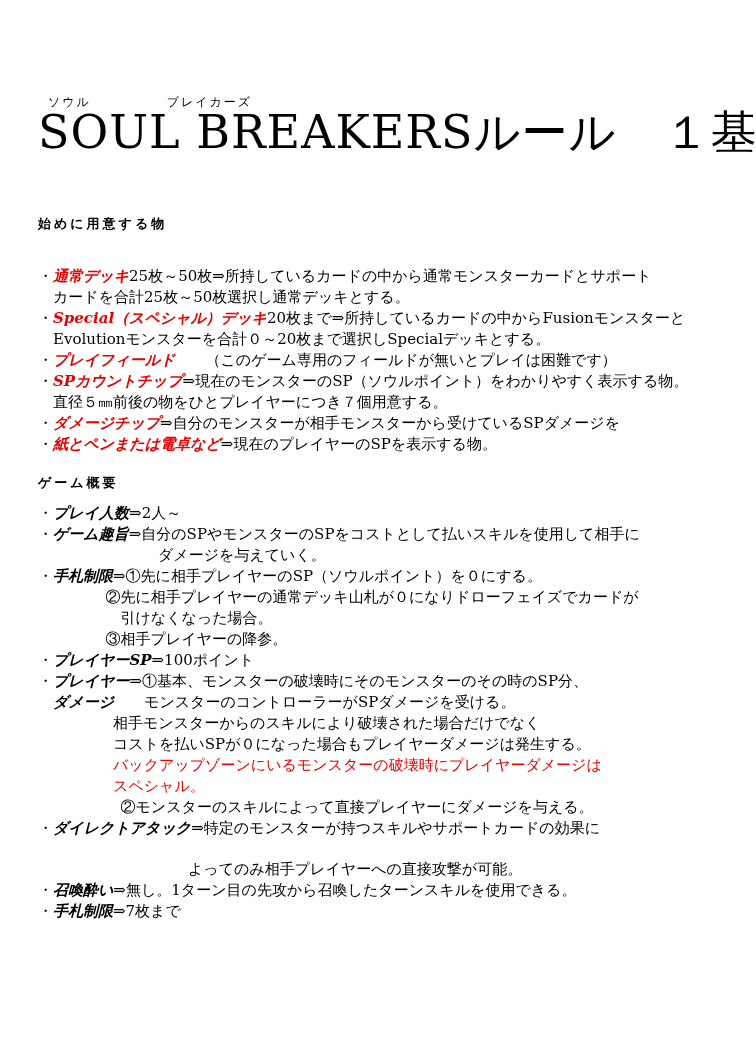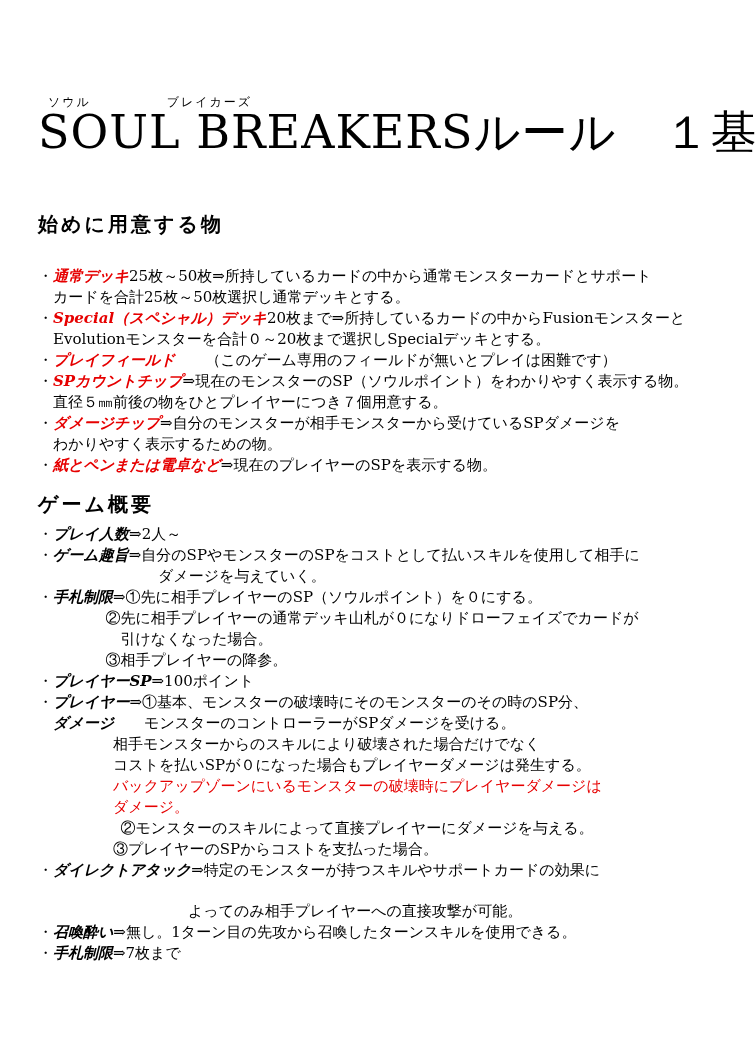--- a/index.html
+++ b/index.html
@@ -25,21 +25,21 @@
     font-size:12px;line-height:16px;height:16px;
     letter-spacing:2px;white-space:nowrap;
   }
   .fg-soul{margin-left:10px;}
   .fg-breakers{margin-left:70px;}
   .title{
     margin:0;font-size:46px;line-height:44px;font-weight:normal;
     letter-spacing:1px;white-space:nowrap;
   }
   .section-heading{
-    font-size:20px;line-height:28px;font-weight:bold;
+    font-size:13px;line-height:28px;font-weight:bold;
     letter-spacing:3px;margin:0;
   }
   .sec-0 .section-heading{margin-top:56px;margin-bottom:28px;}
   .sec-1 .section-heading{margin-top:14px;margin-bottom:6px;}
   .lines{font-size:15px;}
   .line{
     line-height:21px;min-height:21px;white-space:pre;
   }
   .run{display:inline;}
   .run-rb{color:var(--red);font-weight:bold;font-style:italic;}
@@ -61,43 +61,41 @@
         <h2 class="section-heading">始めに用意する物</h2>
         <div class="lines">
           <div class="line" style="padding-left: 0px;"><span class="run run-n">・</span><span class="run run-rb">通常デッキ</span><span class="run run-n">25枚～50枚⇒所持しているカードの中から通常モンスターカードとサポート</span></div>
           <div class="line" style="padding-left: 15px;"><span class="run run-n">カードを合計25枚～50枚選択し通常デッキとする。</span></div>
           <div class="line" style="padding-left: 0px;"><span class="run run-n">・</span><span class="run run-rb">Special（スペシャル）デッキ</span><span class="run run-n">20枚まで⇒所持しているカードの中からFusionモンスターと</span></div>
           <div class="line" style="padding-left: 15px;"><span class="run run-n">Evolutionモンスターを合計０～20枚まで選択しSpecialデッキとする。</span></div>
           <div class="line" style="padding-left: 0px;"><span class="run run-n">・</span><span class="run run-rb">プレイフィールド</span><span class="run run-n">　　（このゲーム専用のフィールドが無いとプレイは困難です）</span></div>
           <div class="line" style="padding-left: 0px;"><span class="run run-n">・</span><span class="run run-rb">SPカウントチップ</span><span class="run run-n">⇒現在のモンスターのSP（ソウルポイント）をわかりやすく表示する物。</span></div>
           <div class="line" style="padding-left: 15px;"><span class="run run-n">直径５㎜前後の物をひとプレイヤーにつき７個用意する。</span></div>
           <div class="line" style="padding-left: 0px;"><span class="run run-n">・</span><span class="run run-rb">ダメージチップ</span><span class="run run-n">⇒自分のモンスターが相手モンスターから受けているSPダメージを</span></div>
-          <div class="line" style="padding-left: 15px;"><span class="run run-n">わかりやすく表示するための物。</span></div>
           <div class="line" style="padding-left: 0px;"><span class="run run-n">・</span><span class="run run-rb">紙とペンまたは電卓など</span><span class="run run-n">⇒現在のプレイヤーのSPを表示する物。</span></div>
         </div>
       </section>
       <section class="sec-1">
         <h2 class="section-heading">ゲーム概要</h2>
         <div class="lines">
           <div class="line" style="padding-left: 0px;"><span class="run run-n">・</span><span class="run run-bb">プレイ人数</span><span class="run run-n">⇒2人～</span></div>
           <div class="line" style="padding-left: 0px;"><span class="run run-n">・</span><span class="run run-bb">ゲーム趣旨</span><span class="run run-n">⇒自分のSPやモンスターのSPをコストとして払いスキルを使用して相手に</span></div>
           <div class="line" style="padding-left: 120px;"><span class="run run-n">ダメージを与えていく。</span></div>
           <div class="line" style="padding-left: 0px;"><span class="run run-n">・</span><span class="run run-bb">手札制限</span><span class="run run-n">⇒①先に相手プレイヤーのSP（ソウルポイント）を０にする。</span></div>
           <div class="line" style="padding-left: 67.5px;"><span class="run run-n">②先に相手プレイヤーの通常デッキ山札が０になりドローフェイズでカードが</span></div>
           <div class="line" style="padding-left: 82.5px;"><span class="run run-n">引けなくなった場合。</span></div>
           <div class="line" style="padding-left: 67.5px;"><span class="run run-n">③相手プレイヤーの降参。</span></div>
           <div class="line" style="padding-left: 0px;"><span class="run run-n">・</span><span class="run run-bb">プレイヤーSP</span><span class="run run-n">⇒100ポイント</span></div>
           <div class="line" style="padding-left: 0px;"><span class="run run-n">・</span><span class="run run-bb">プレイヤー</span><span class="run run-n">⇒①基本、モンスターの破壊時にそのモンスターのその時のSP分、</span></div>
           <div class="line" style="padding-left: 15px;"><span class="run run-bb">ダメージ</span><span class="run run-n">　　モンスターのコントローラーがSPダメージを受ける。</span></div>
           <div class="line" style="padding-left: 75px;"><span class="run run-n">相手モンスターからのスキルにより破壊された場合だけでなく</span></div>
           <div class="line" style="padding-left: 75px;"><span class="run run-n">コストを払いSPが０になった場合もプレイヤーダメージは発生する。</span></div>
           <div class="line" style="padding-left: 75px;"><span class="run run-rn">バックアップゾーンにいるモンスターの破壊時にプレイヤーダメージは</span></div>
-          <div class="line" style="padding-left: 75px;"><span class="run run-rn">ダメージ。</span></div>
+          <div class="line" style="padding-left: 75px;"><span class="run run-rn">スペシャル。</span></div>
           <div class="line" style="padding-left: 82.5px;"><span class="run run-n">②モンスターのスキルによって直接プレイヤーにダメージを与える。</span></div>
-          <div class="line" style="padding-left: 75px;"><span class="run run-n">③プレイヤーのSPからコストを支払った場合。</span></div>
           <div class="line" style="padding-left: 0px;"><span class="run run-n">・</span><span class="run run-bb">ダイレクトアタック</span><span class="run run-n">⇒特定のモンスターが持つスキルやサポートカードの効果に</span></div>
           <div class="line" style="padding-left: 150px; margin-top: 20px;"><span class="run run-n">よってのみ相手プレイヤーへの直接攻撃が可能。</span></div>
           <div class="line" style="padding-left: 0px;"><span class="run run-n">・</span><span class="run run-bb">召喚酔い</span><span class="run run-n">⇒無し。1ターン目の先攻から召喚したターンスキルを使用できる。</span></div>
           <div class="line" style="padding-left: 0px;"><span class="run run-n">・</span><span class="run run-bb">手札制限</span><span class="run run-n">⇒7枚まで</span></div>
         </div>
       </section>
     </div>
 </div>
 
 </body></html>

